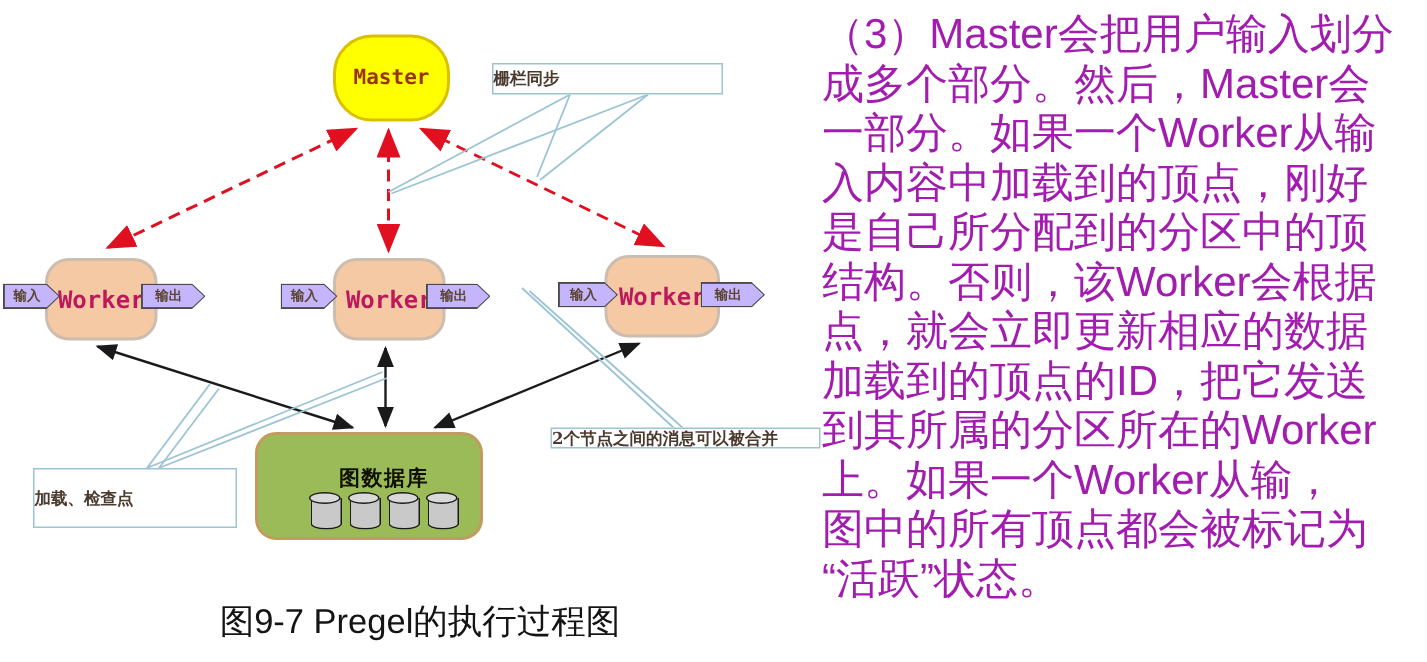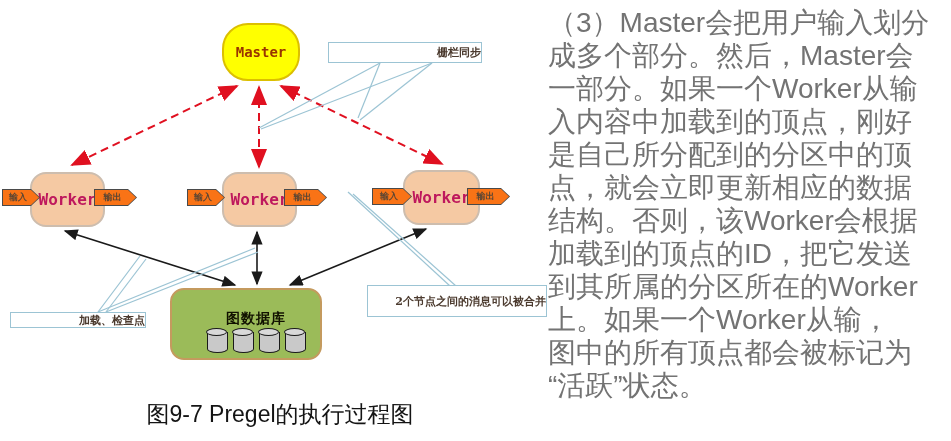--- a/index.html
+++ b/index.html
@@ -15,50 +15,50 @@
           font-family:"DejaVu Sans Mono", monospace;font-weight:bold;font-size:14px;color:#993300;}
   .worker{background:#f5c9a3;border:2px solid #cdbdae;border-radius:16px;
           font-family:"DejaVu Sans Mono", monospace;font-weight:bold;font-size:16px;color:#be185d;}
   .worker1{left:30px;top:172px;width:75px;height:55px;}
   .worker2{left:222px;top:172px;width:75px;height:55px;}
   .worker3{left:403px;top:170px;width:77px;height:55px;}
   
   .tag{position:absolute;}
   .tag .t-outer{position:absolute;inset:0;background:#4a4a4a;
        clip-path:polygon(0 0, calc(100% - 9px) 0, 100% 50%, calc(100% - 9px) 100%, 0 100%);}
-  .tag .t-inner{position:absolute;inset:1px;background:#f97316;
+  .tag .t-inner{position:absolute;inset:1px;background:#c4b5fd;
        clip-path:polygon(0 0, calc(100% - 8px) 0, 100% 50%, calc(100% - 8px) 100%, 0 100%);
        display:flex;align-items:center;justify-content:center;padding-right:6px;
        font-size:9px;font-weight:bold;color:#5c4633;font-family:"DejaVu Serif", serif;}
   .in1{left:2px;top:189px;width:38px;height:17px;}
   .out1{left:94px;top:189px;width:43px;height:17px;}
   .in2{left:187px;top:189px;width:38px;height:17px;}
   .out2{left:284px;top:189px;width:43px;height:17px;}
   .in3{left:372px;top:188px;width:40px;height:17px;}
   .out3{left:467px;top:188px;width:43px;height:17px;}
   
   .db{left:170px;top:288px;width:152px;height:72px;background:#9bbb59;
       border:2px solid #c49a5e;border-radius:14px;flex-direction:column;justify-content:flex-start;padding-left:20px;}
   .db-label{margin-top:20px;font-size:14px;font-weight:bold;color:#111100;letter-spacing:1px;}
   .cyl-row{display:flex;gap:5px;margin-top:4px;}
   .cyl{position:relative;width:21px;height:21px;background:#c9c9c9;border:1.5px solid #1a1a1a;
        border-top:none;border-radius:0 0 10px 10px / 0 0 4px 4px;box-sizing:border-box;}
   .cyl-top{position:absolute;left:-1.5px;top:-4px;width:21px;height:8px;background:#d9d9d9;
        border:1.5px solid #1a1a1a;border-radius:50%;box-sizing:border-box;}
   
   .callout{position:absolute;background:#ffffff;border:1px solid #9cc4d4;
-       display:flex;align-items:center;justify-content:flex-end;
+       display:flex;align-items:center;justify-content:flex-start;
        font-size:11px;font-weight:bold;color:#4b3a2e;font-family:"DejaVu Serif", serif;box-sizing:border-box;}
   .callout-barrier{left:328px;top:42px;width:154px;height:21px;}
-  .callout-load{left:10px;top:312px;width:136px;height:16px;}
-  .callout-merge{left:367px;top:285px;width:180px;height:32px;font-size:11px;}
+  .callout-load{left:22px;top:312px;width:136px;height:40px;}
+  .callout-merge{left:367px;top:285px;width:180px;height:14px;font-size:11px;}
   .caption{position:absolute;left:110px;top:375px;width:340px;text-align:center;
        font-size:23px;color:#141414;margin-top:24px;}
   
-  #text-panel{position:absolute;left:548px;top:6px;width:402px;color:#737373;}
+  #text-panel{position:absolute;left:548px;top:6px;width:402px;color:#a21caf;}
   #text-panel .tline{font-size:28px;line-height:33px;white-space:nowrap;}
 </style>
 </head>
 <body>
 
 <div id="stage">
 
   <div id="diagram">
 
     <svg id="connector-svg" viewBox="0 0 550 441" xmlns="http://www.w3.org/2000/svg">
@@ -175,22 +175,22 @@
 
     <div class="caption">图9-7 Pregel的执行过程图</div>
   </div>
 
   <div id="text-panel">
     <div class="tline">（3）Master会把用户输入划分</div>
     <div class="tline">成多个部分。然后，Master会</div>
     <div class="tline">一部分。如果一个Worker从输</div>
     <div class="tline">入内容中加载到的顶点，刚好</div>
     <div class="tline">是自己所分配到的分区中的顶</div>
+    <div class="tline">结构。否则，该Worker会根据</div>
     <div class="tline">点，就会立即更新相应的数据</div>
-    <div class="tline">结构。否则，该Worker会根据</div>
     <div class="tline">加载到的顶点的ID，把它发送</div>
     <div class="tline">到其所属的分区所在的Worker</div>
     <div class="tline">上。如果一个Worker从输，</div>
     <div class="tline">图中的所有顶点都会被标记为</div>
     <div class="tline">“活跃”状态。</div>
   </div>
 
 </div>
 
 </body></html>

